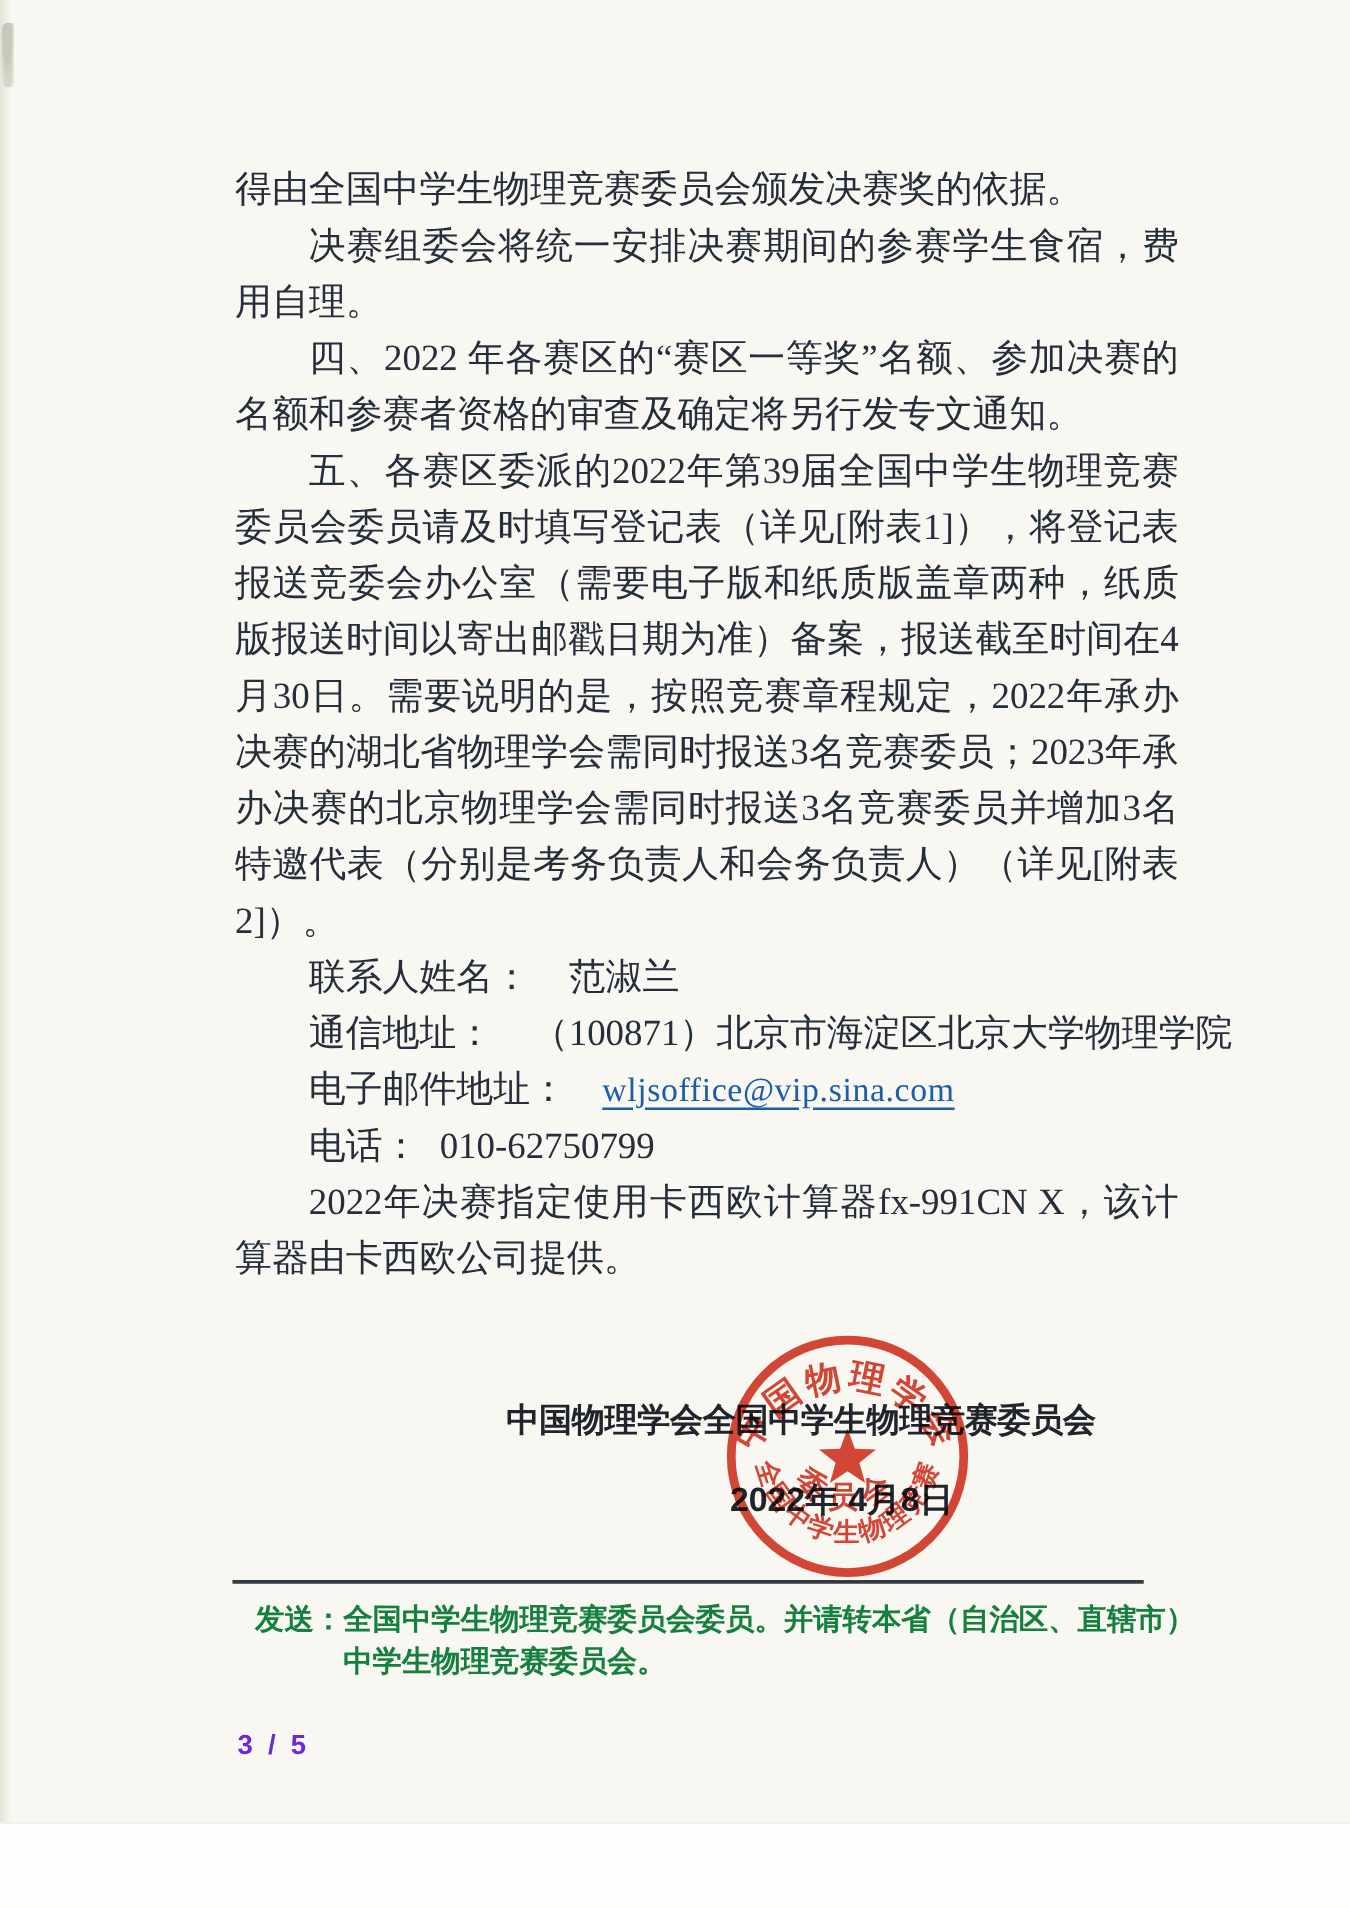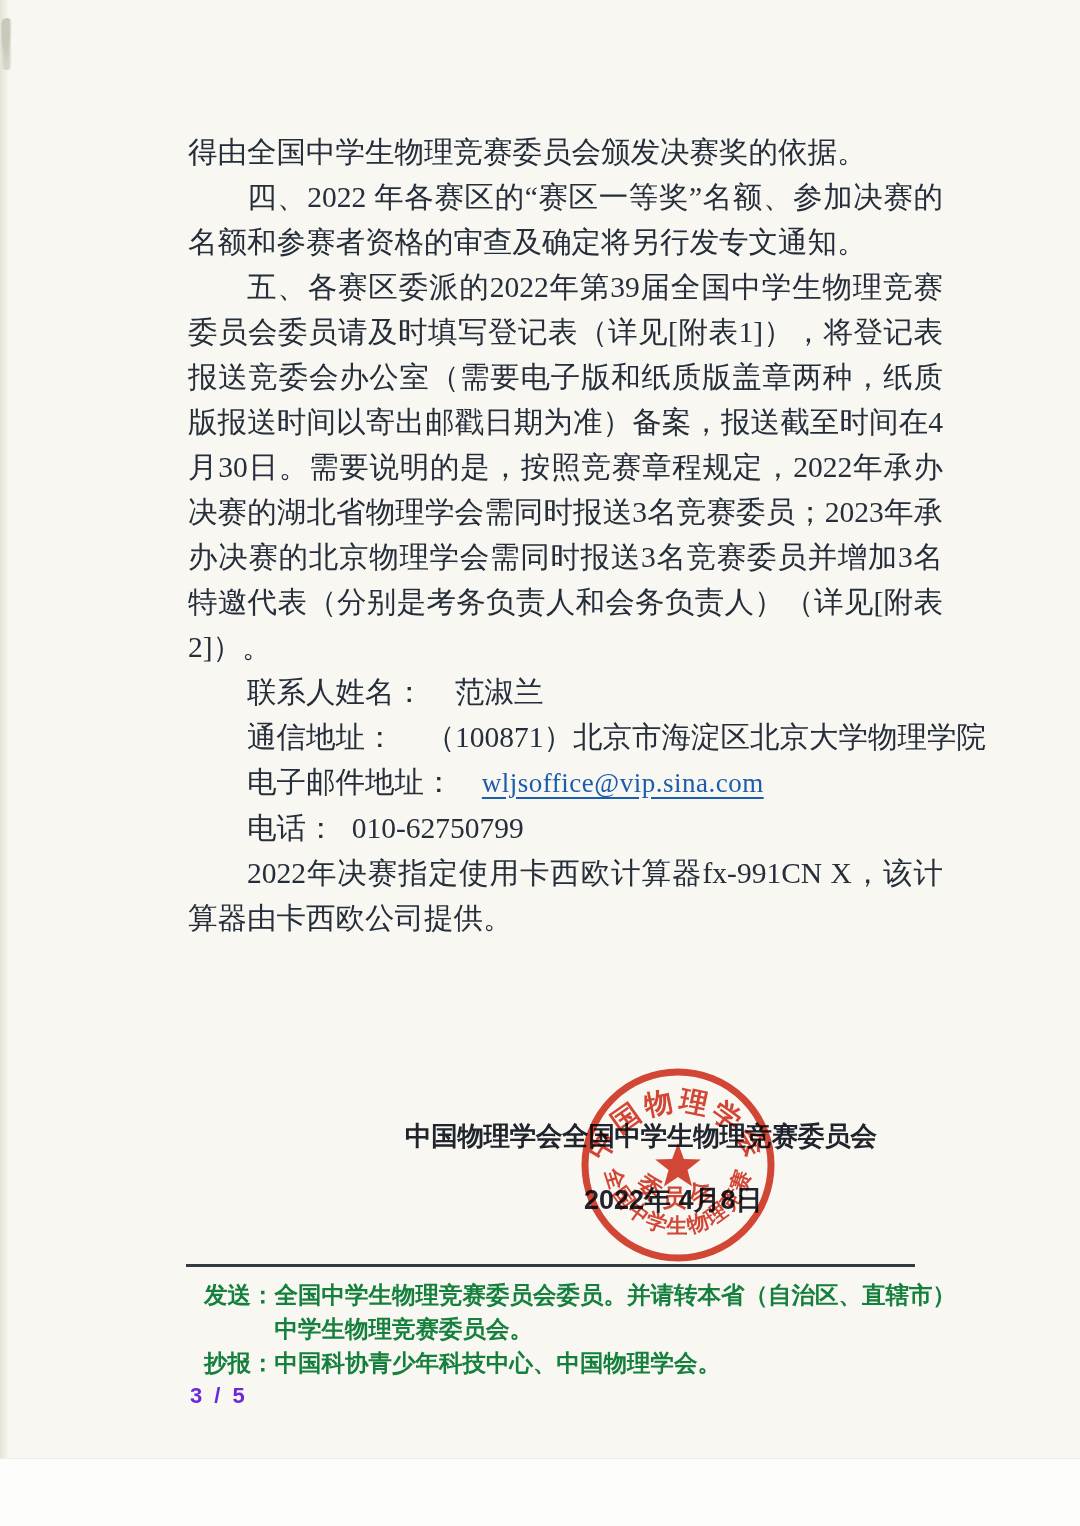--- a/index.html
+++ b/index.html
@@ -82,20 +82,21 @@
 </style>
 </head>
 <body>
 
 <div class="scan-left-edge"></div>
 <div class="scan-corner-mark"></div>
 <div class="scan-bottom-band"></div>
 
 <div class="doc-body">
   <p>得由全国中学生物理竞赛委员会颁发决赛奖的依据。</p>
+  <p class="para-indent">决赛组委会将统一安排决赛期间的参赛学生食宿，费用自理。</p>
   <p class="para-indent">四、2022 年各赛区的“赛区一等奖”名额、参加决赛的名额和参赛者资格的审查及确定将另行发专文通知。</p>
   <p class="para-indent">五、各赛区委派的2022年第39届全国中学生物理竞赛委员会委员请及时填写登记表（详见[附表1]），将登记表报送竞委会办公室（需要电子版和纸质版盖章两种，纸质版报送时间以寄出邮戳日期为准）备案，报送截至时间在4月30日。需要说明的是，按照竞赛章程规定，2022年承办决赛的湖北省物理学会需同时报送3名竞赛委员；2023年承办决赛的北京物理学会需同时报送3名竞赛委员并增加3名特邀代表（分别是考务负责人和会务负责人）（详见[附表2]）。</p>
 
   <p class="contact-row">
     <span>联系人姓名：</span><span class="contact-value">范淑兰</span>
   </p>
   <p class="contact-row">
     <span>通信地址：</span><span class="contact-value">（100871）北京市海淀区北京大学物理学院</span>
   </p>
   <p class="contact-row">
@@ -131,19 +132,15 @@
     </text>
   </svg>
 </div>
 
 <div class="footer-divider"></div>
 <div class="doc-footer">
   <p class="footer-row">
     <span class="footer-label">发送：</span>
     <span class="footer-text">全国中学生物理竞赛委员会委员。并请转本省（自治区、直辖市）中学生物理竞赛委员会。</span>
   </p>
-  <p class="footer-row">
-    <span class="footer-label">抄报：</span>
-    <span class="footer-text">中国科协青少年科技中心、中国物理学会。</span>
-  </p>
 </div>
 
 <div class="page-number">3 / 5</div>
 
 </body></html>

